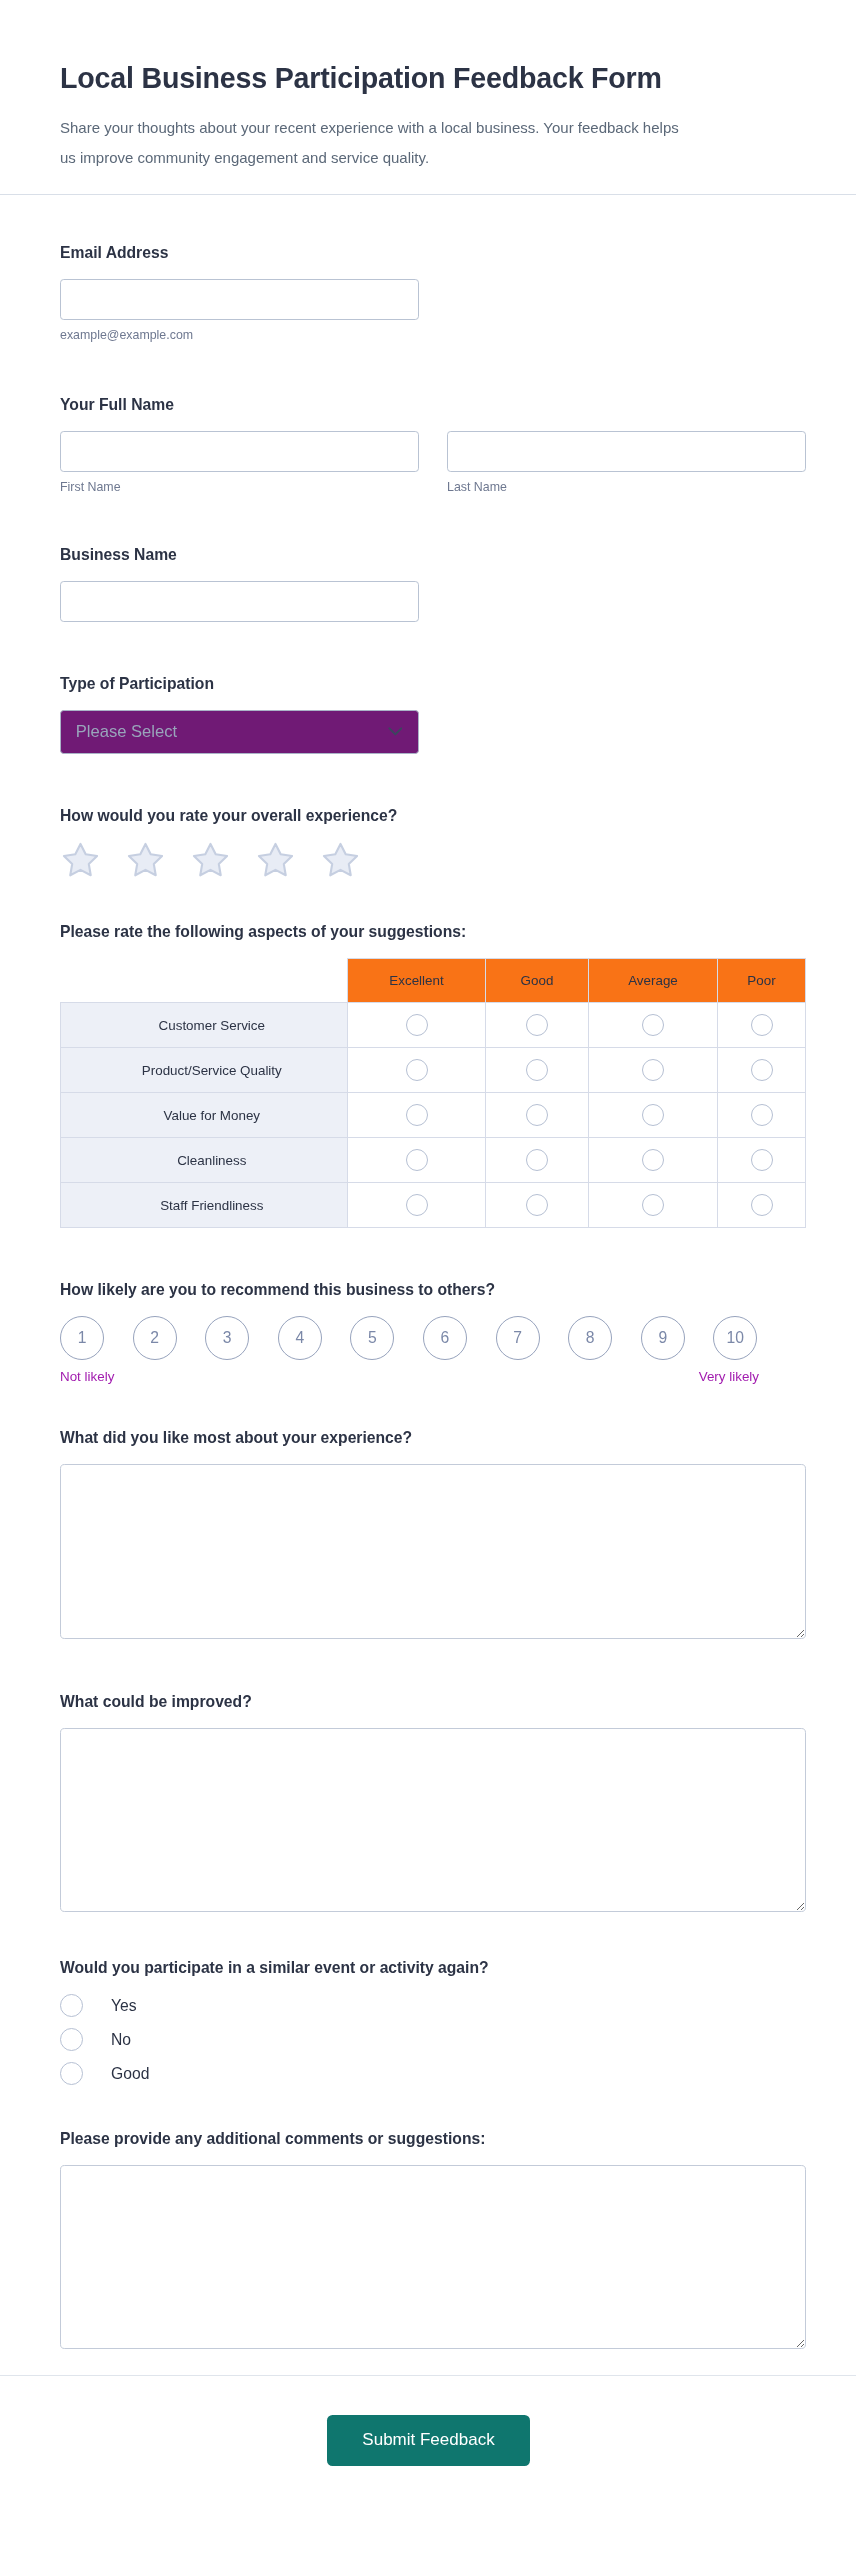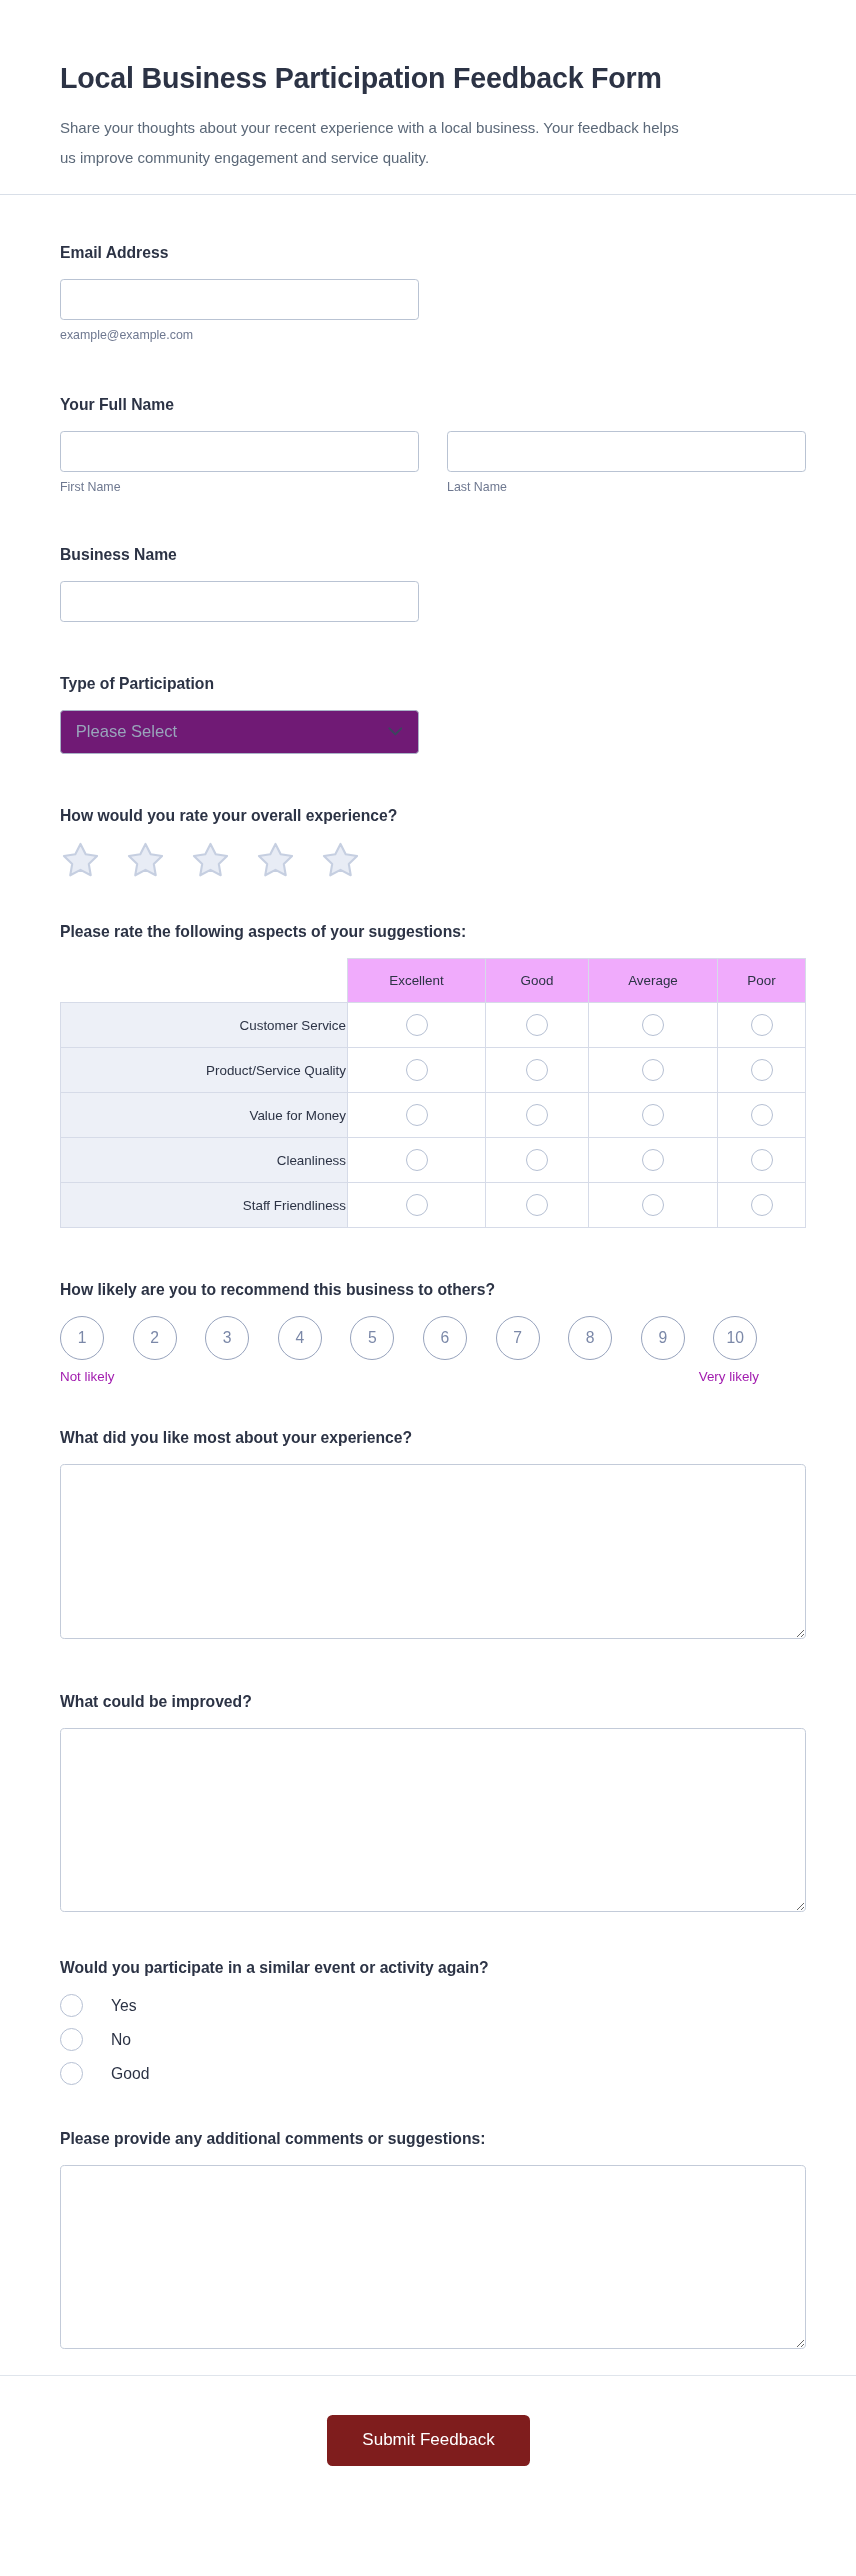--- a/index.html
+++ b/index.html
@@ -68,26 +68,26 @@
   
   .matrix { border-collapse: collapse; table-layout: fixed; width: 746px; margin-top: 14.7px; }
   .matrix col.c-label { width: 287px; }
   .matrix col.c1 { width: 138px; }
   .matrix col.c2 { width: 103px; }
   .matrix col.c3 { width: 129px; }
   .matrix col.c4 { width: 88px; }
   .matrix th, .matrix td { border: 0.9px solid #d6dbe8; }
   .matrix th.corner { border: none; background: transparent; }
   .matrix th.colhead {
-    height: 44px; background: #f0abfc; font-size: 13.4px; font-weight: 500;
+    height: 44px; background: #f97316; font-size: 13.4px; font-weight: 500;
     color: #2c3345; text-align: center;
   }
   .matrix td.rowlabel {
     height: 45px; background: #edf0f7; font-size: 13.4px; font-weight: 500;
-    color: #2c3345; text-align: right; padding-left: 16.6px;
+    color: #2c3345; text-align: center; padding-left: 16.6px;
   }
   .matrix td.cell { background: #fff; text-align: center; }
   .radio {
     display: inline-block; width: 22px; height: 22px; border-radius: 50%;
     border: 0.9px solid #b6c0d3; background: #fff; vertical-align: middle; cursor: pointer;
   }
 
   
   .scale { display: flex; gap: 28.6px; margin-top: 16.6px; width: 699px; }
   .scale-item {
@@ -115,21 +115,21 @@
   .opt-radio {
     width: 23px; height: 23px; border-radius: 50%; border: 0.9px solid #b6c0d3;
     background: #fff; flex: 0 0 auto;
   }
   .opt-label { font-size: 15.7px; color: #2c3345; margin-left: 12px; line-height: 23px; }
 
   
   .footer-divider { border-top: 0.9px solid #e0e5ec; }
   .submit-row { padding: 39px 0 49px 0; display: flex; justify-content: center; }
   .submit-btn {
-    width: 203px; height: 51px; background: #7f1d1d; border: none; border-radius: 5.5px;
+    width: 203px; height: 51px; background: #0f766e; border: none; border-radius: 5.5px;
     color: #ffffff; font-size: 17px; font-weight: 500; cursor: pointer;
     font-family: "Liberation Sans", sans-serif;
   }
 </style>
 </head>
 <body>
 
 <div class="page">
 
   <div class="header">

